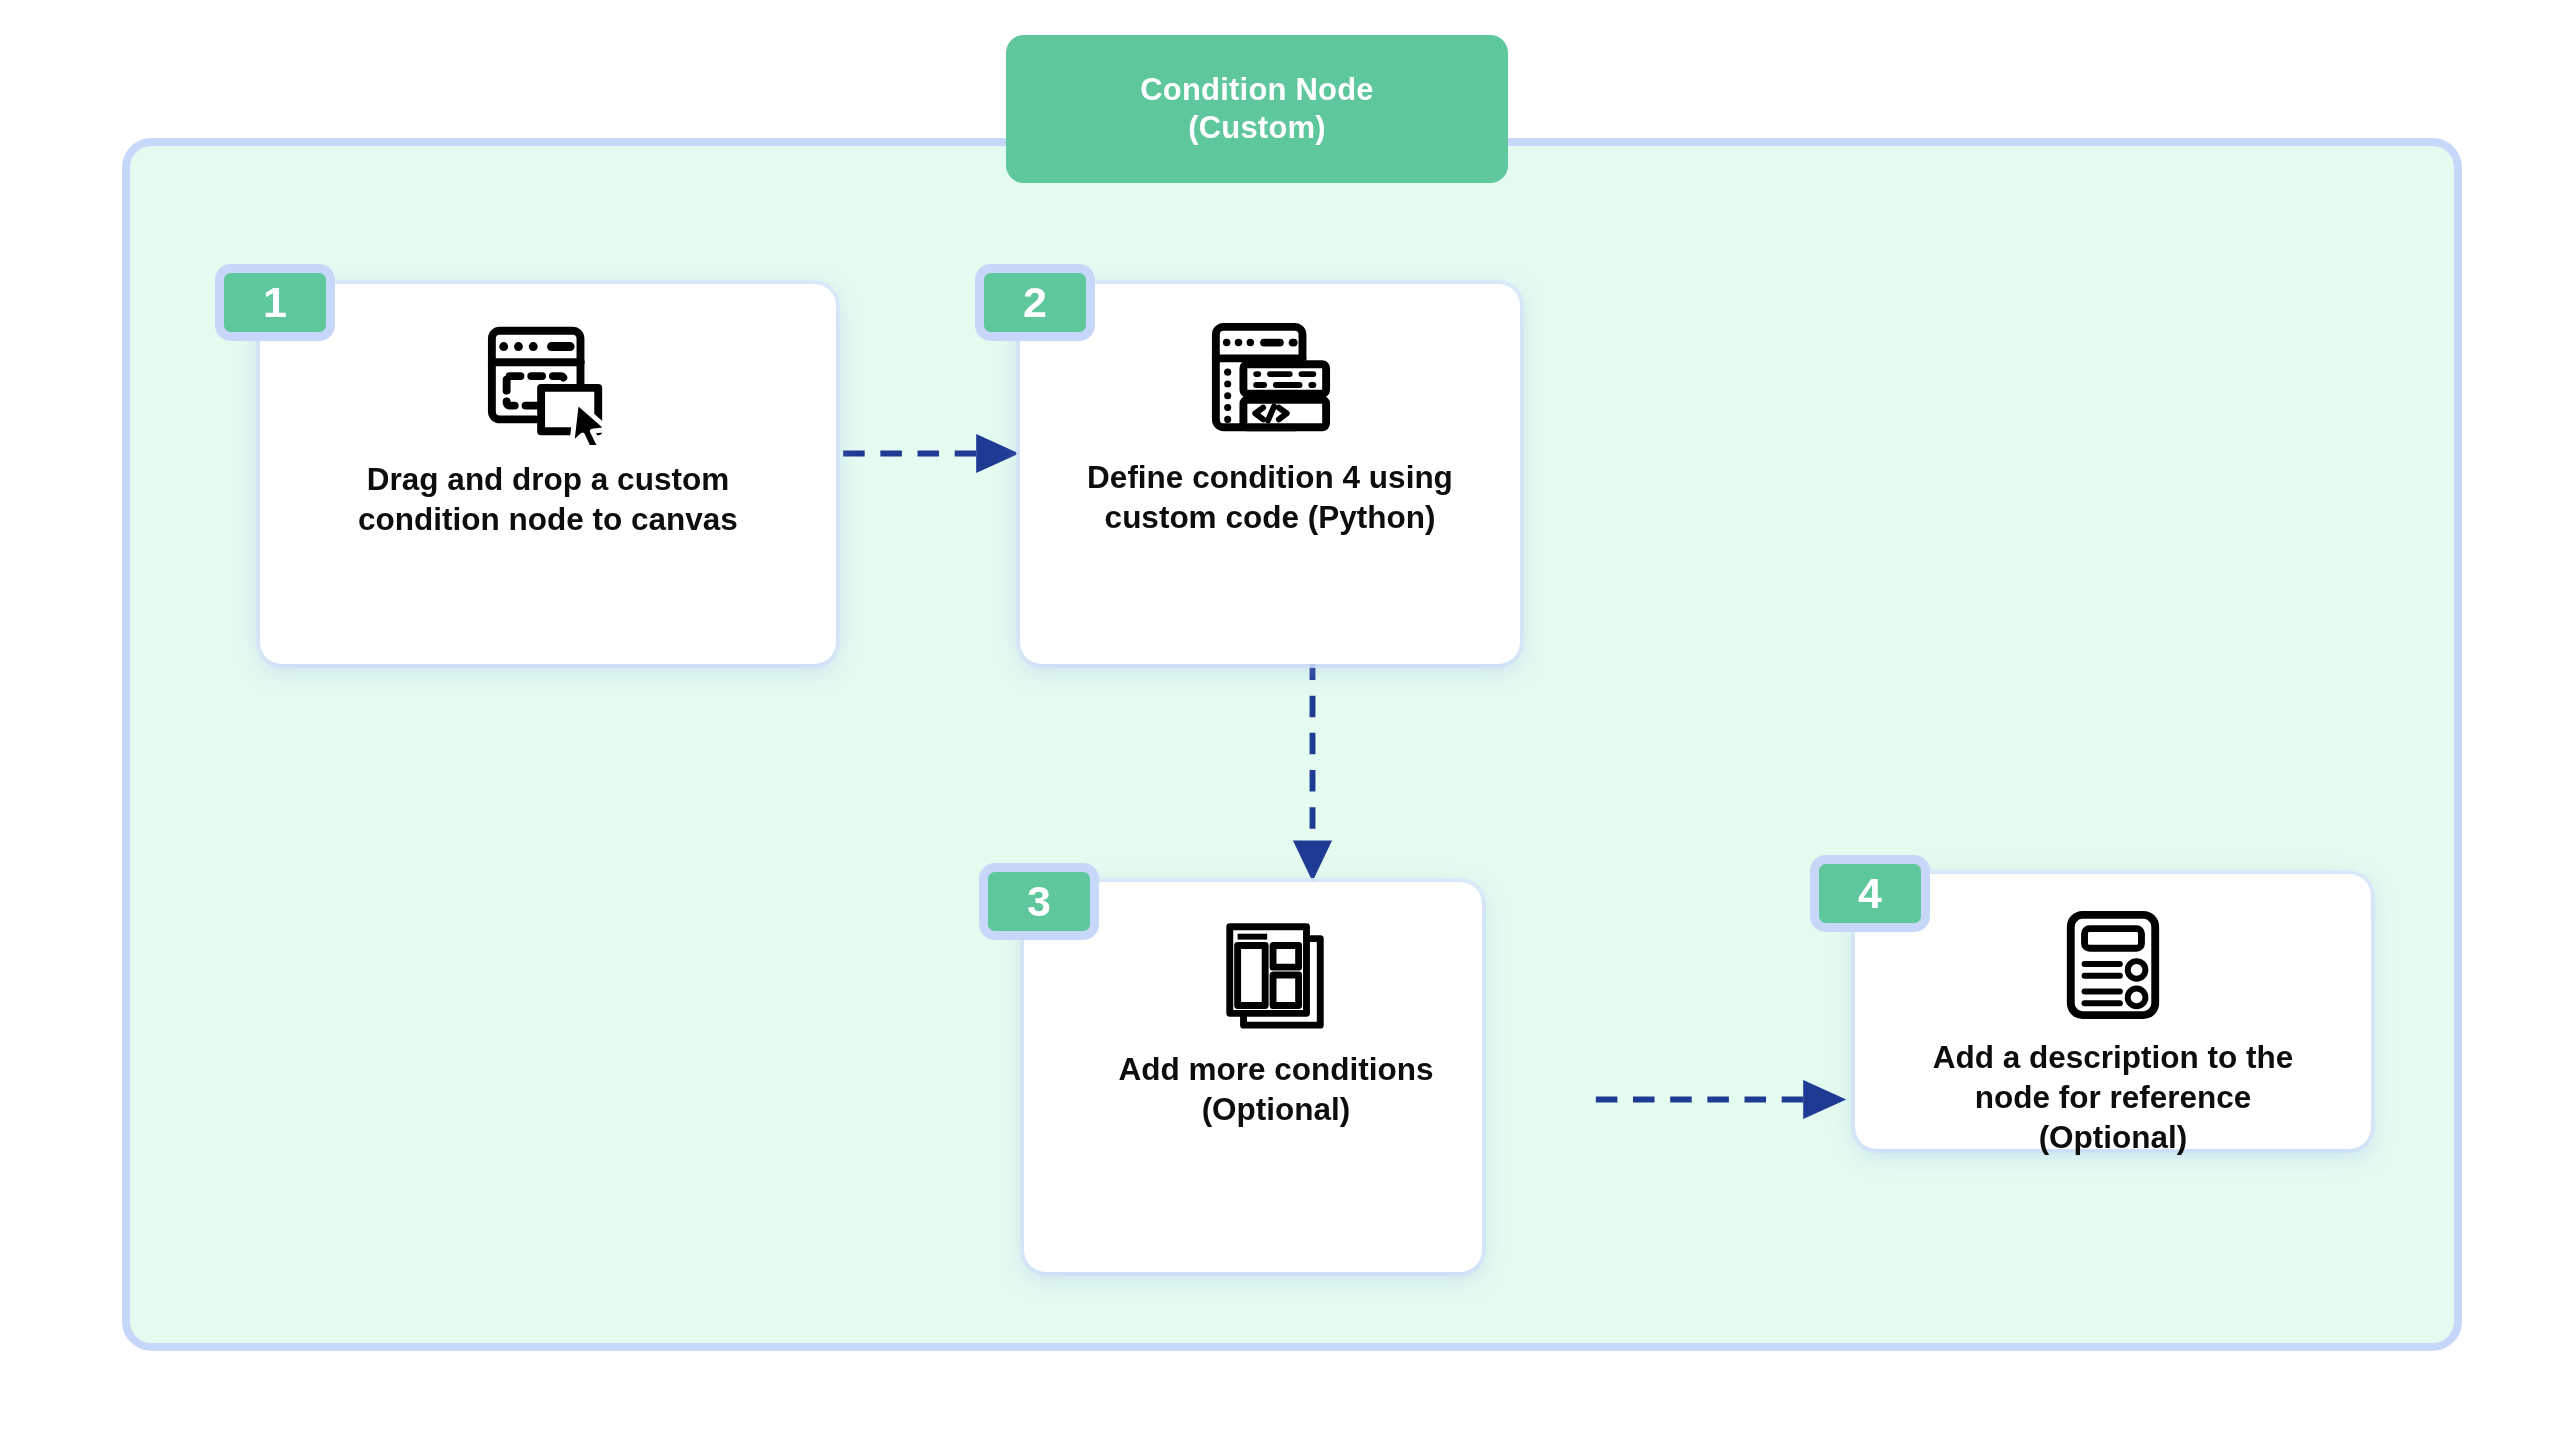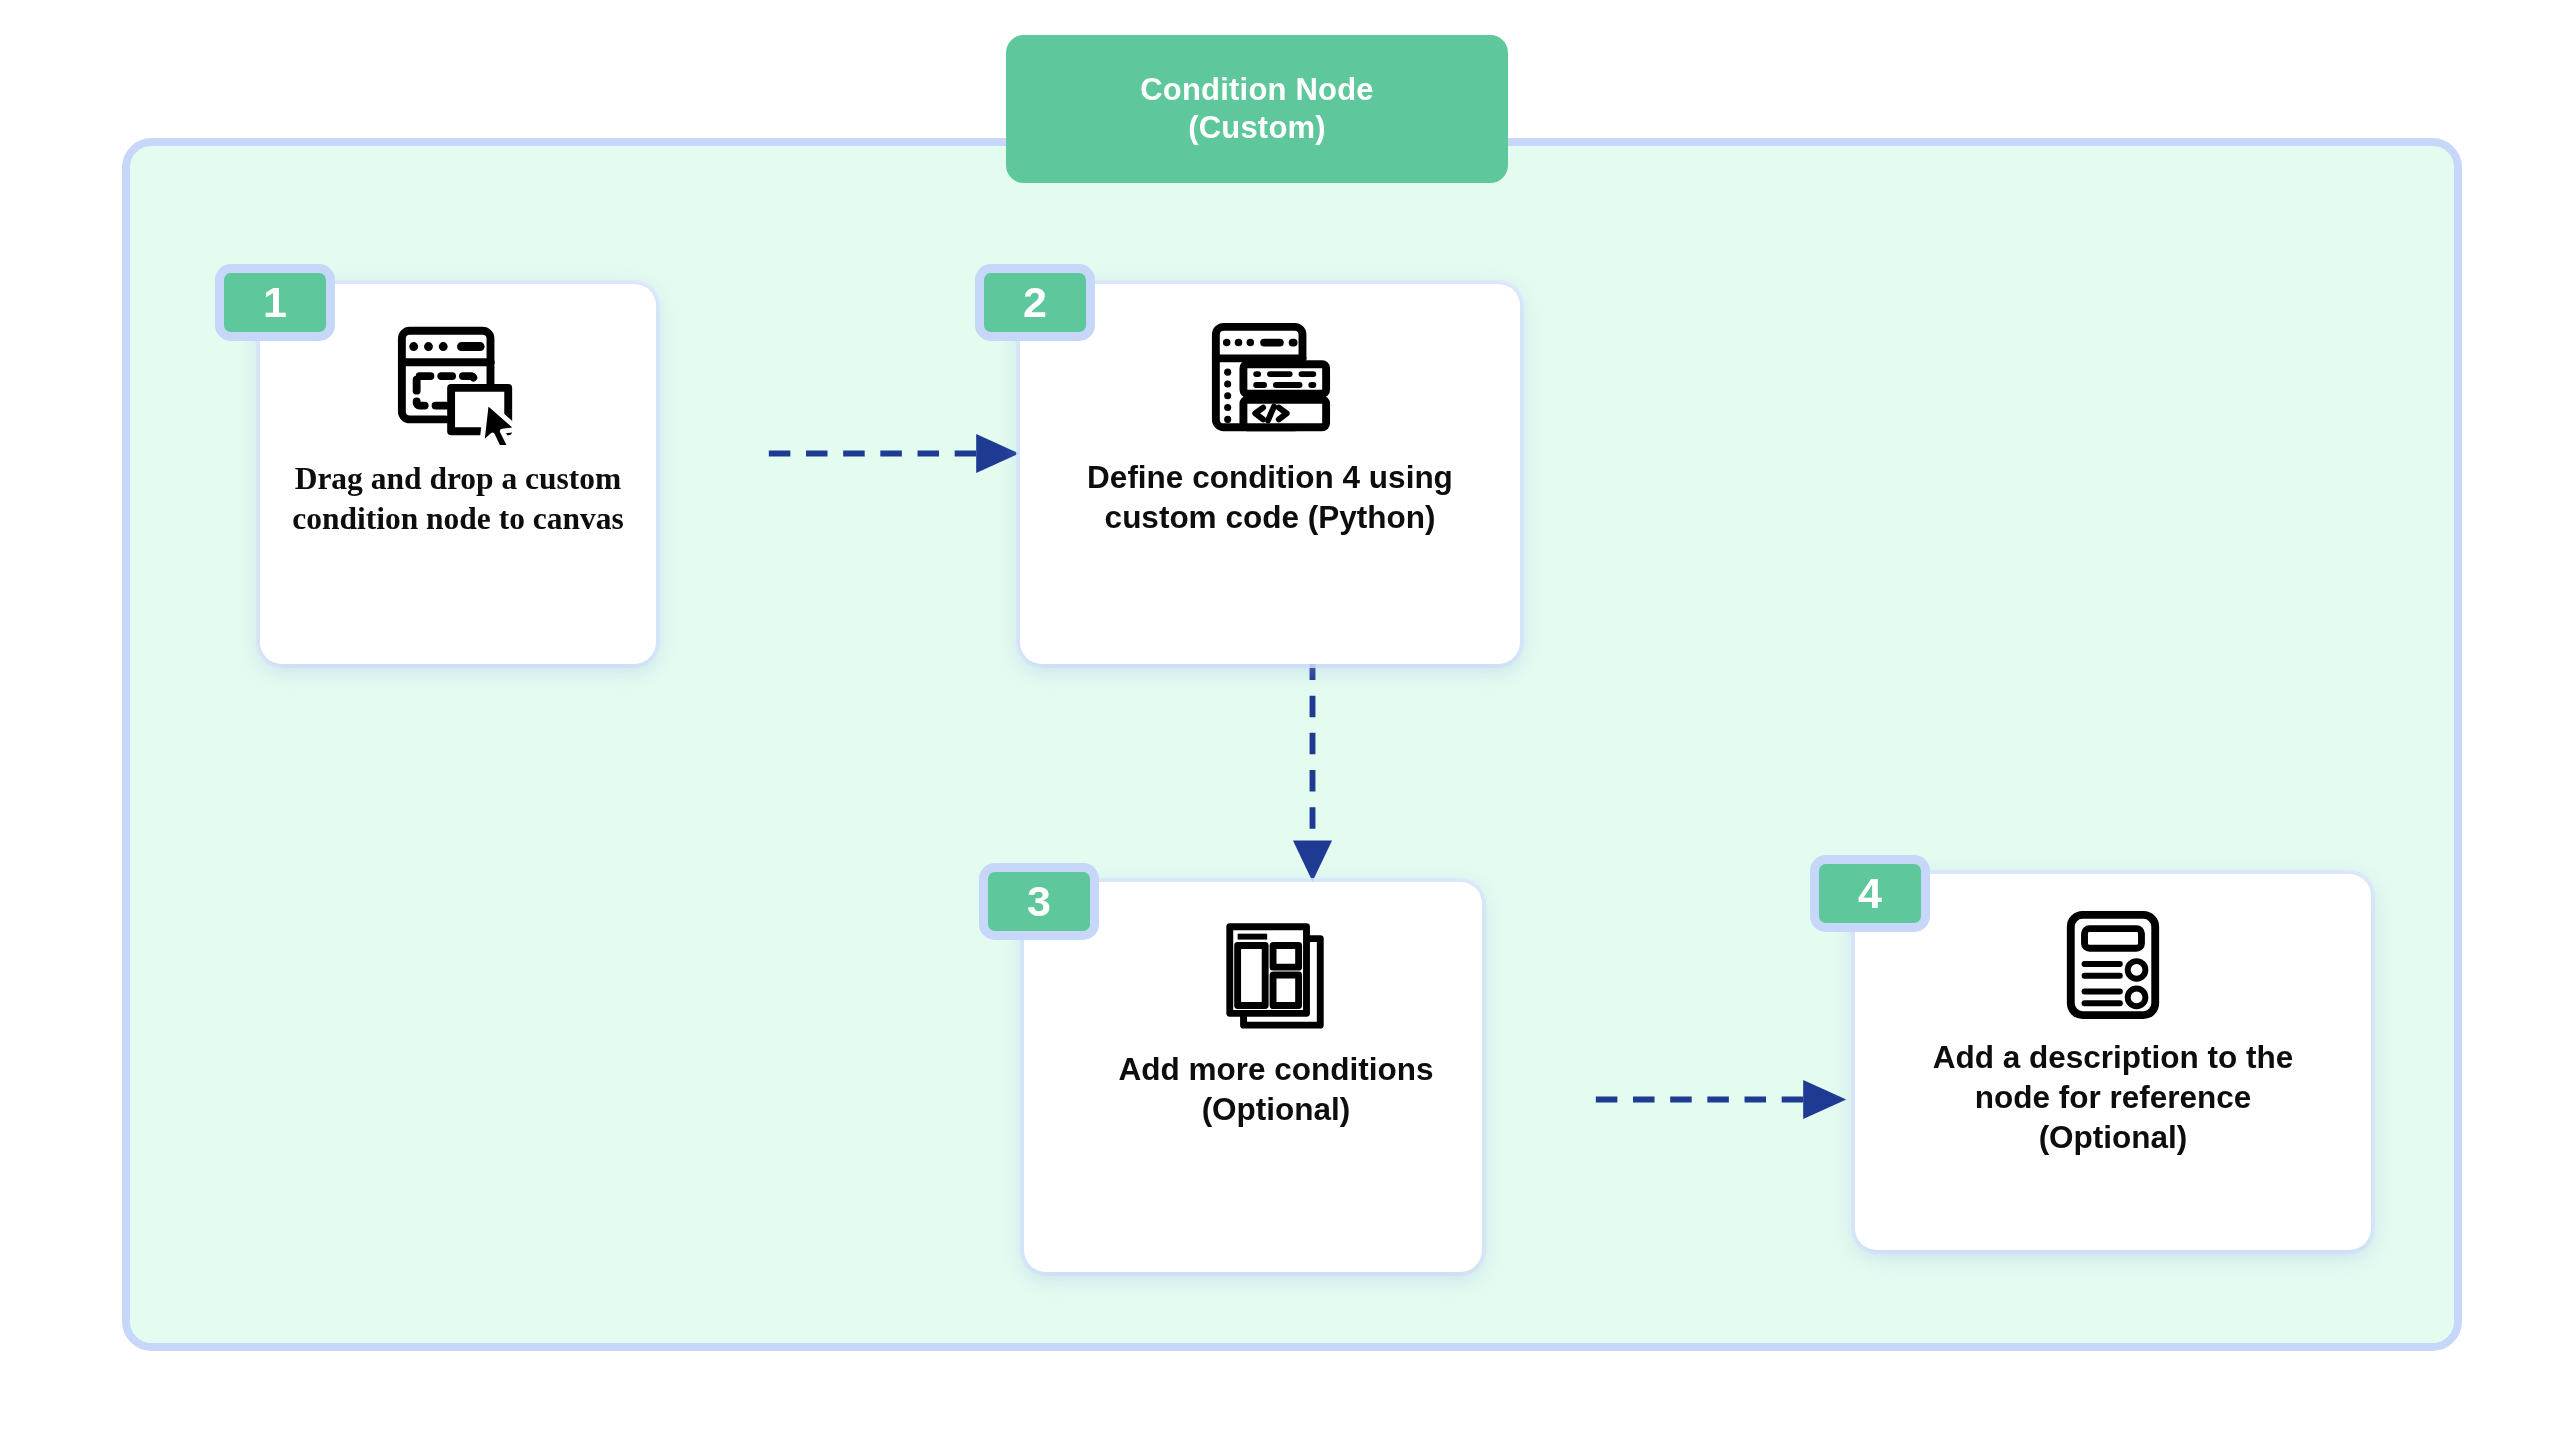--- a/index.html
+++ b/index.html
@@ -141,21 +141,21 @@
   <svg class="arrow-svg" style="left:1290px; top:658px;" width="45" height="226" viewBox="0 0 46 230">
     <line class="arrow-line" x1="23" y1="0" x2="23" y2="186"></line>
     <polygon class="arrow-head" points="3,186 43,186 23,228"></polygon>
   </svg>
 
   <svg class="arrow-svg" style="left:1595px; top:1077px;" width="256" height="45" viewBox="0 0 260 46">
     <line class="arrow-line" x1="0" y1="23" x2="212" y2="23"></line>
     <polygon class="arrow-head" points="212,3 256,23 212,43"></polygon>
   </svg>
 
-  <div class="card" style="left:260px; top:284px; width:396px; height:380px;font-family:Liberation Serif, serif;">
+  <div class="card" style="left:260px; top:284px; width:576px; height:380px;">
     <span class="card-icon">
       <svg width="148" height="128" viewBox="0 0 150 130">
         <g fill="none" stroke="#000000" stroke-width="8" stroke-linecap="round" stroke-linejoin="round">
           <path d="M18 46 V22 a8 8 0 0 1 8-8 H100 a8 8 0 0 1 8 8 V46"></path>
           <path d="M18 46 V96 a8 8 0 0 0 8 8 H62"></path>
           <line x1="18" y1="46" x2="108" y2="46"></line>
           <line x1="108" y1="46" x2="108" y2="76"></line>
         </g>
         <g fill="#000000">
           <circle cx="30" cy="30" r="4.5"></circle>
@@ -234,21 +234,21 @@
         <rect x="58" y="61" width="26" height="31" fill="#ffffff" stroke="#000000" stroke-width="7" stroke-linejoin="round"></rect>
       </svg>
     </span>
     <span class="card-label">Add more conditions
 (Optional)</span>
   </div>
   <div class="badge" style="left:979px; top:863px;">
     <span class="badge-num">3</span>
   </div>
 
-  <div class="card" style="left:1855px; top:874px; width:516px; height:376px;">
+  <div class="card" style="left:1855px; top:874px; width:516px; height:275px;">
     <span class="card-icon">
       <svg width="108" height="116" viewBox="0 0 110 118">
         <rect x="12" y="8" width="86" height="102" rx="12" fill="#ffffff" stroke="#000000" stroke-width="8" stroke-linejoin="round"></rect>
         <rect x="26" y="22" width="58" height="20" rx="5" fill="#ffffff" stroke="#000000" stroke-width="7" stroke-linejoin="round"></rect>
         <g stroke="#000000" stroke-width="6" stroke-linecap="round">
           <line x1="26" y1="58" x2="62" y2="58"></line>
           <line x1="26" y1="70" x2="62" y2="70"></line>
           <line x1="26" y1="86" x2="62" y2="86"></line>
           <line x1="26" y1="98" x2="62" y2="98"></line>
         </g>

